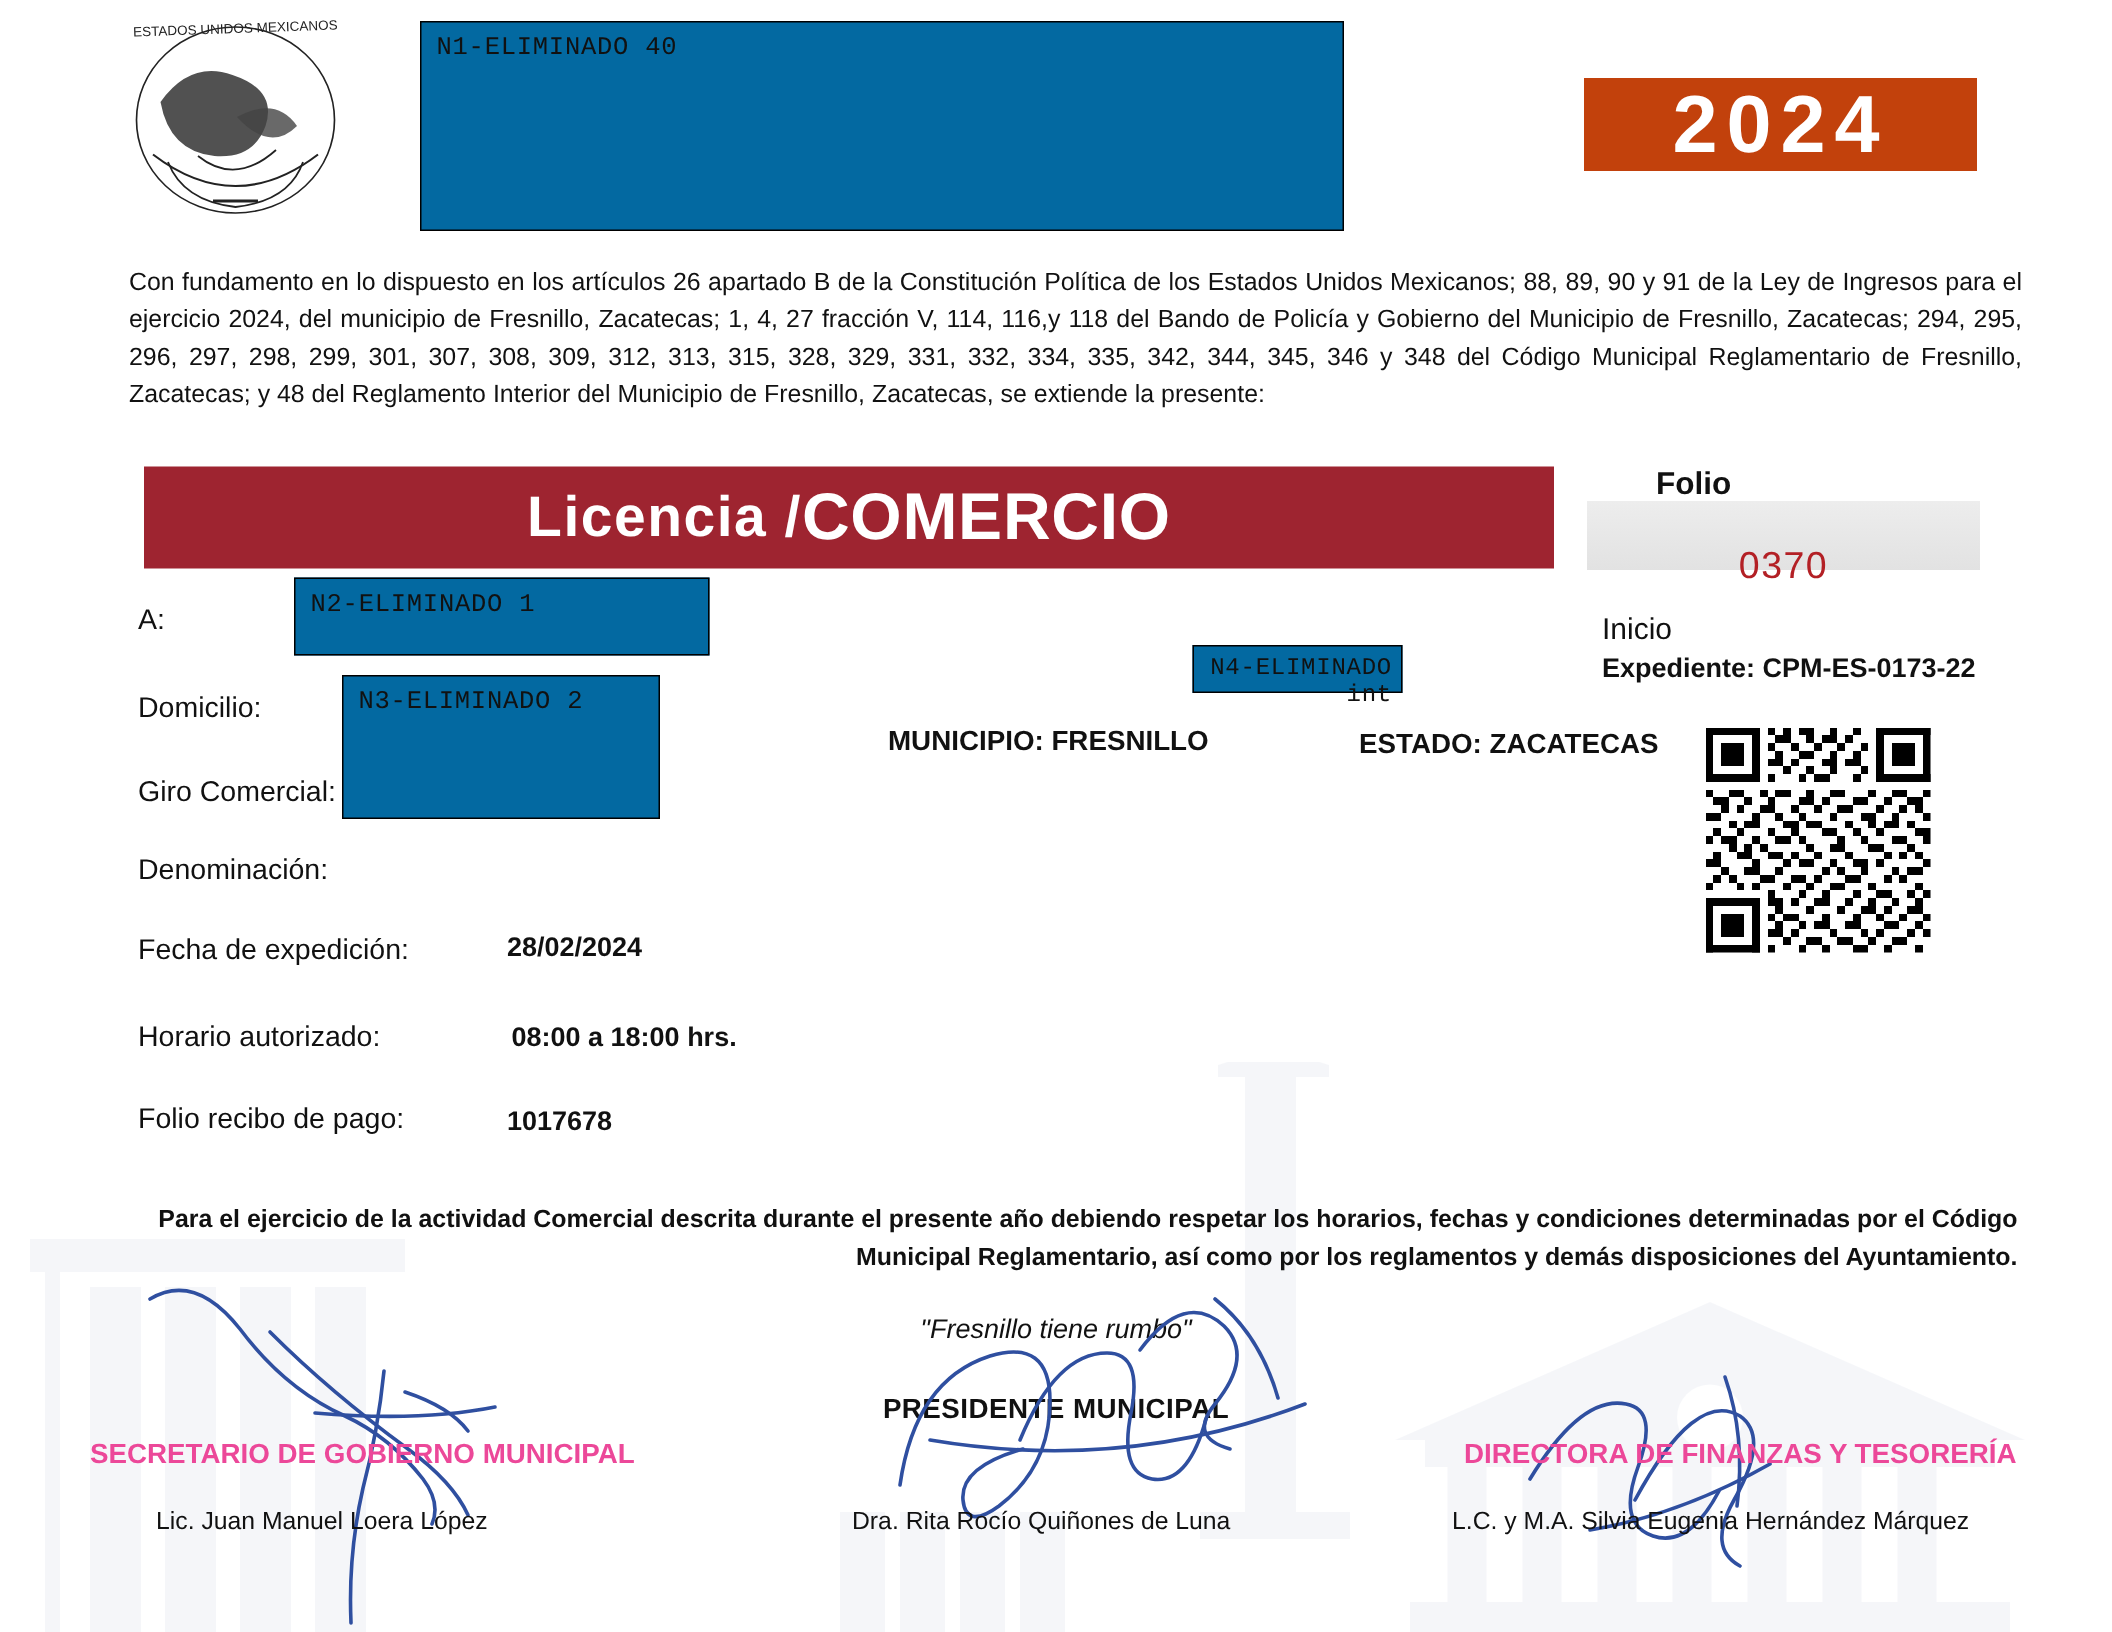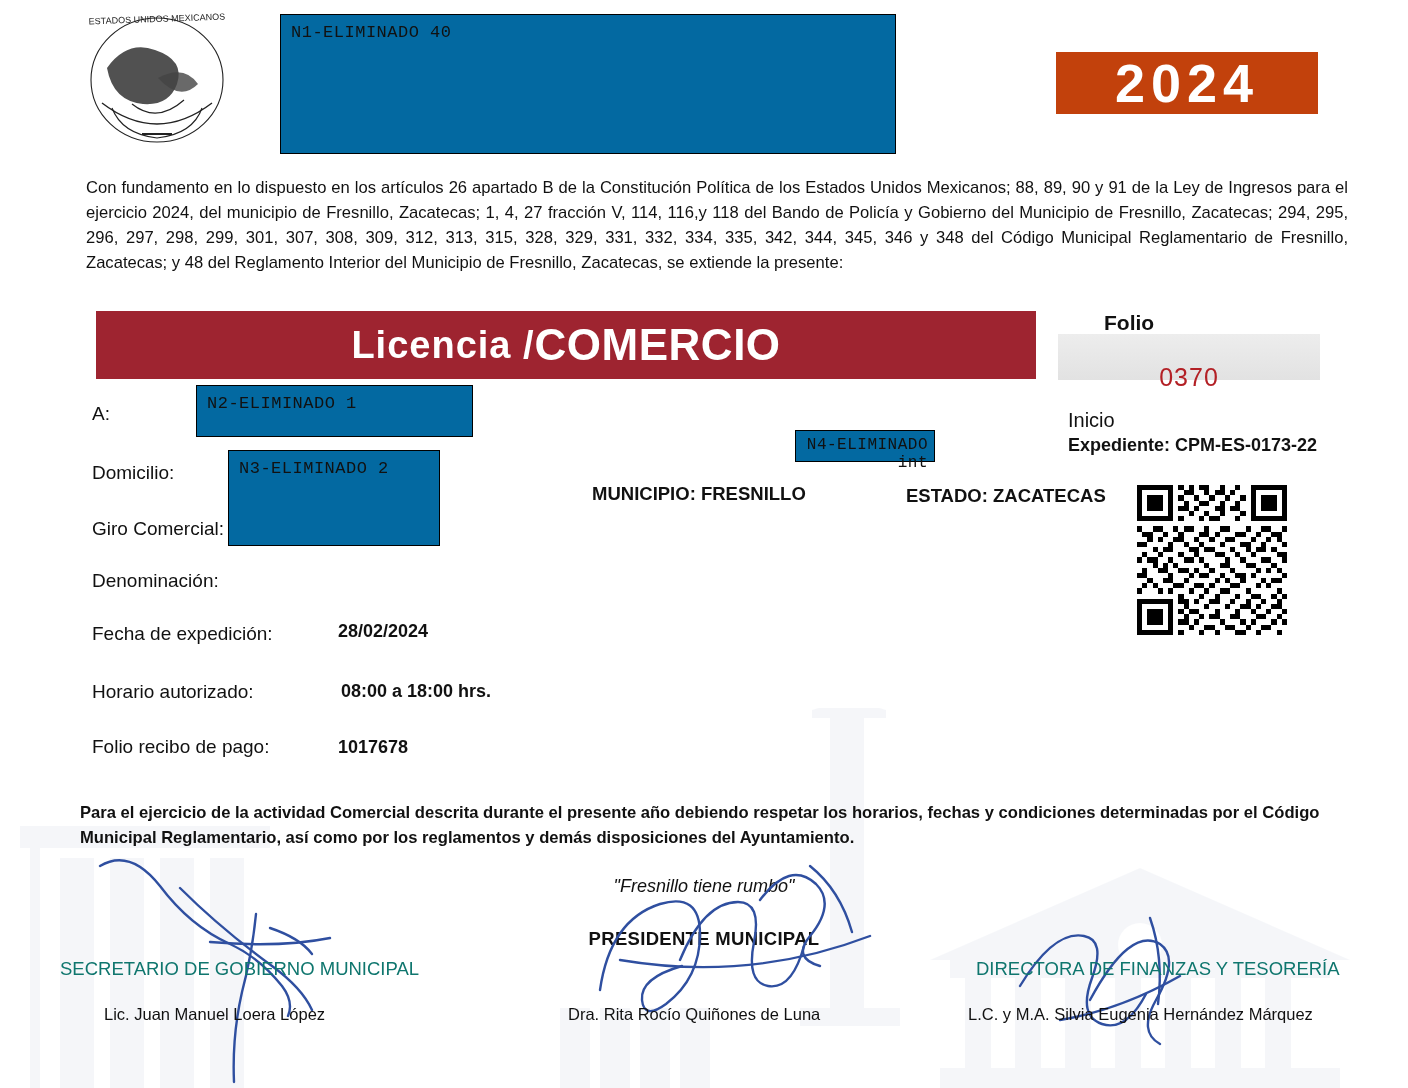--- a/index.html
+++ b/index.html
@@ -88,33 +88,33 @@
 
   .muni{position:absolute;left:592px;top:483px;font-size:18.5px;font-weight:bold;color:#111;}
   .estado{position:absolute;left:906px;top:485px;font-size:18.5px;font-weight:bold;color:#111;}
 
   
   .qr{position:absolute;left:1137px;top:485px;width:150px;height:150px;}
 
   
   .bottom-note{
     position:absolute;left:80px;top:800px;width:1265px;
-    font-size:16.6px;line-height:25px;text-align:left;color:#111;font-weight:600;
+    font-size:16.6px;line-height:25px;text-align:right;color:#111;font-weight:600;
   }
   .slogan{
     position:absolute;left:0;top:876px;width:1408px;text-align:center;
     font-size:18px;font-style:italic;color:#111;
   }
   .pres-title{
     position:absolute;left:0;top:928px;width:1408px;text-align:center;
     font-size:18.5px;font-weight:bold;color:#111;letter-spacing:.3px;
   }
 
   
-  .sig-title{position:absolute;font-size:18.5px;font-weight:normal;color:#0f766e;}
+  .sig-title{position:absolute;font-size:18.5px;font-weight:bold;color:#ec4899;}
   .sig-name{position:absolute;font-size:16.5px;color:#111;}
   #sig-title-1{left:60px;top:958px;}
   #sig-name-1{left:104px;top:1005px;}
   #sig-title-3{left:976px;top:958px;}
   #sig-name-3{left:968px;top:1005px;}
   #sig-name-2{left:568px;top:1005px;}
 
   .sigink{position:absolute;pointer-events:none;}
 </style>
 </head>

